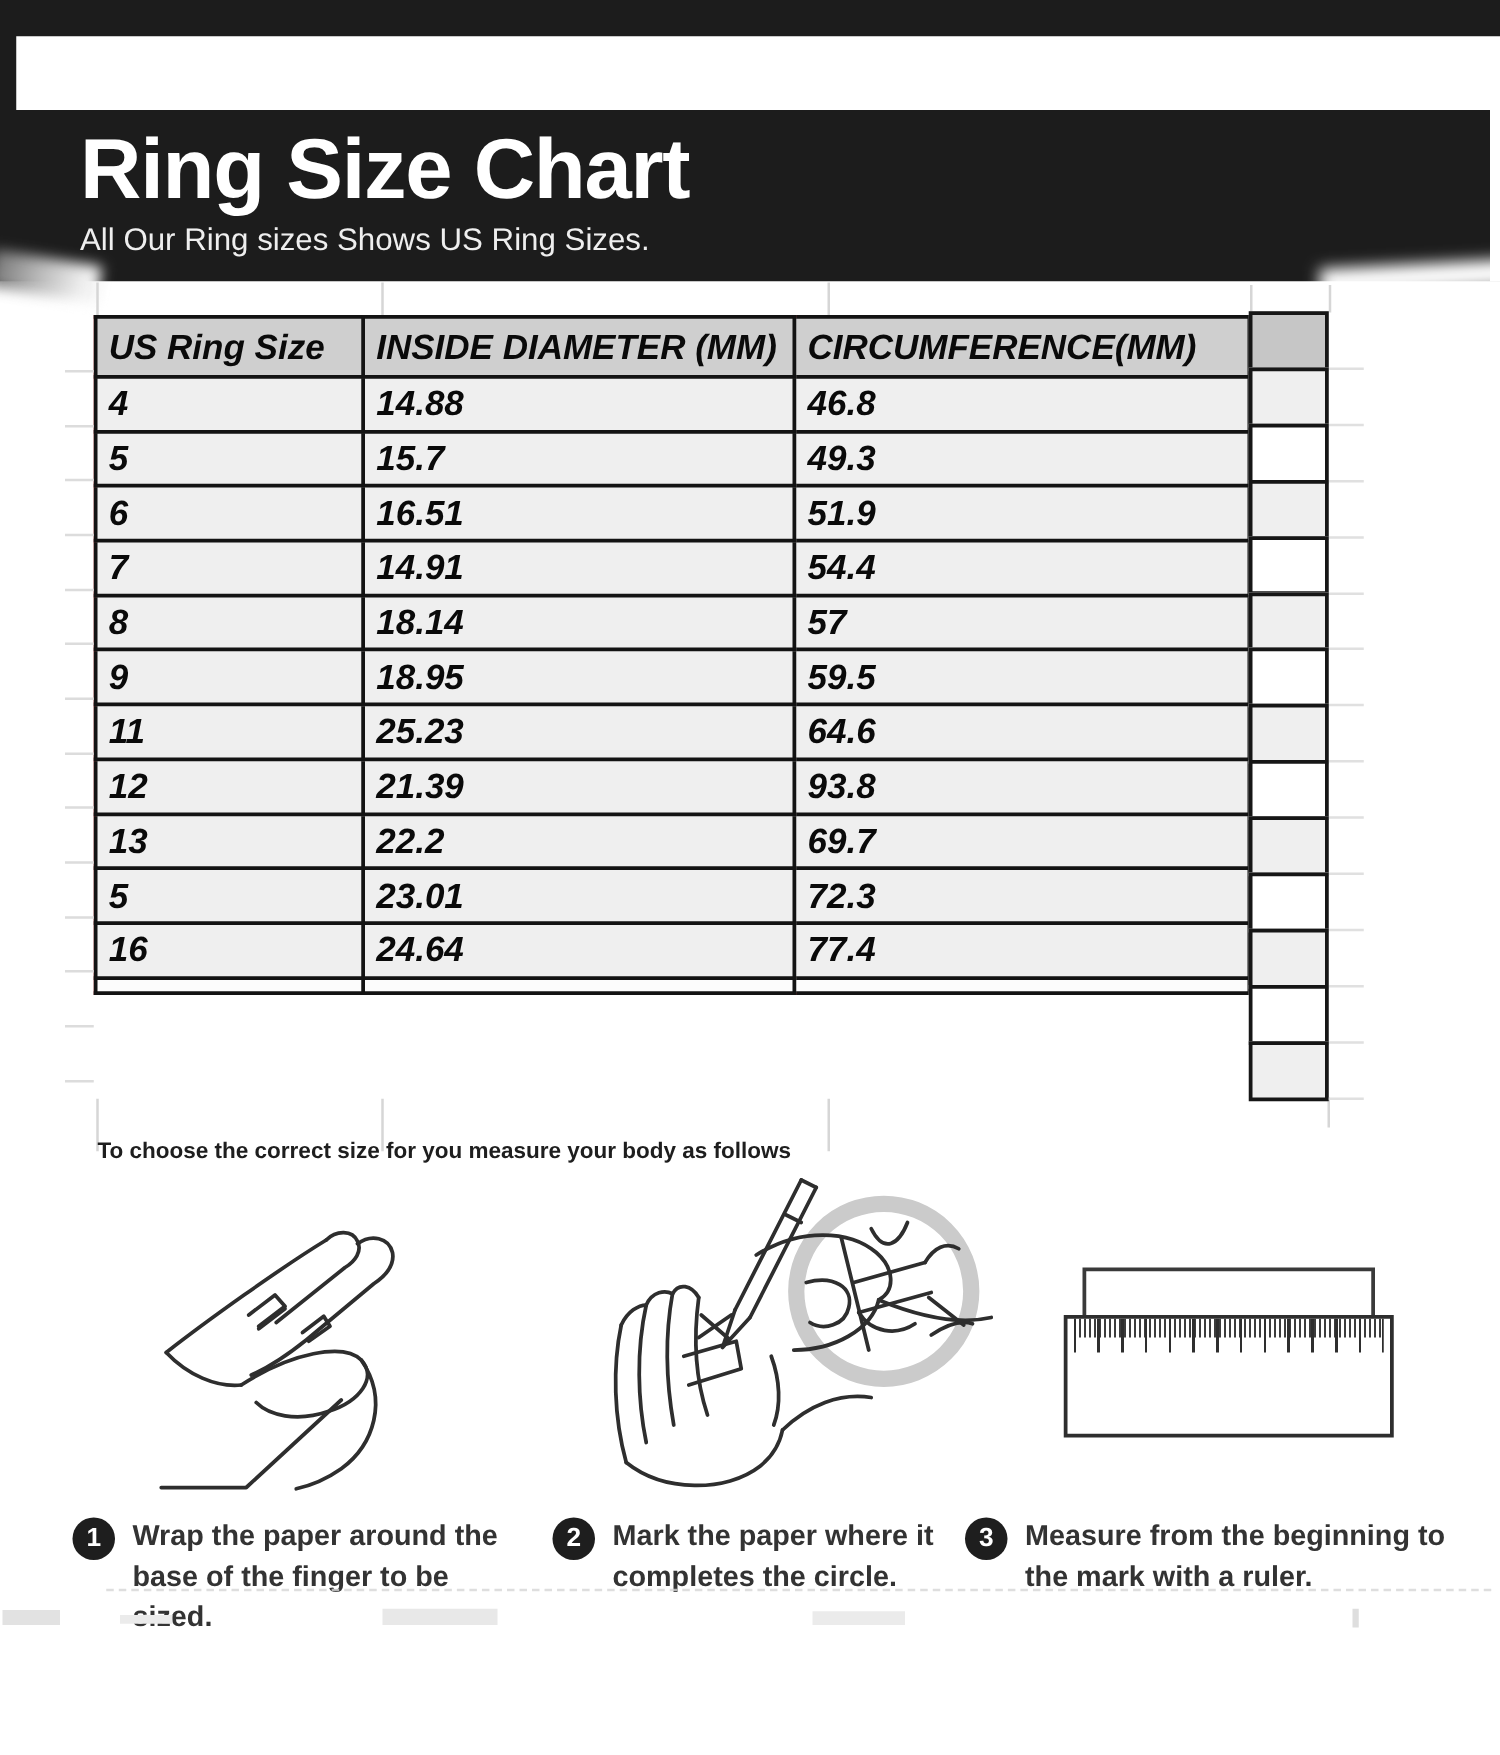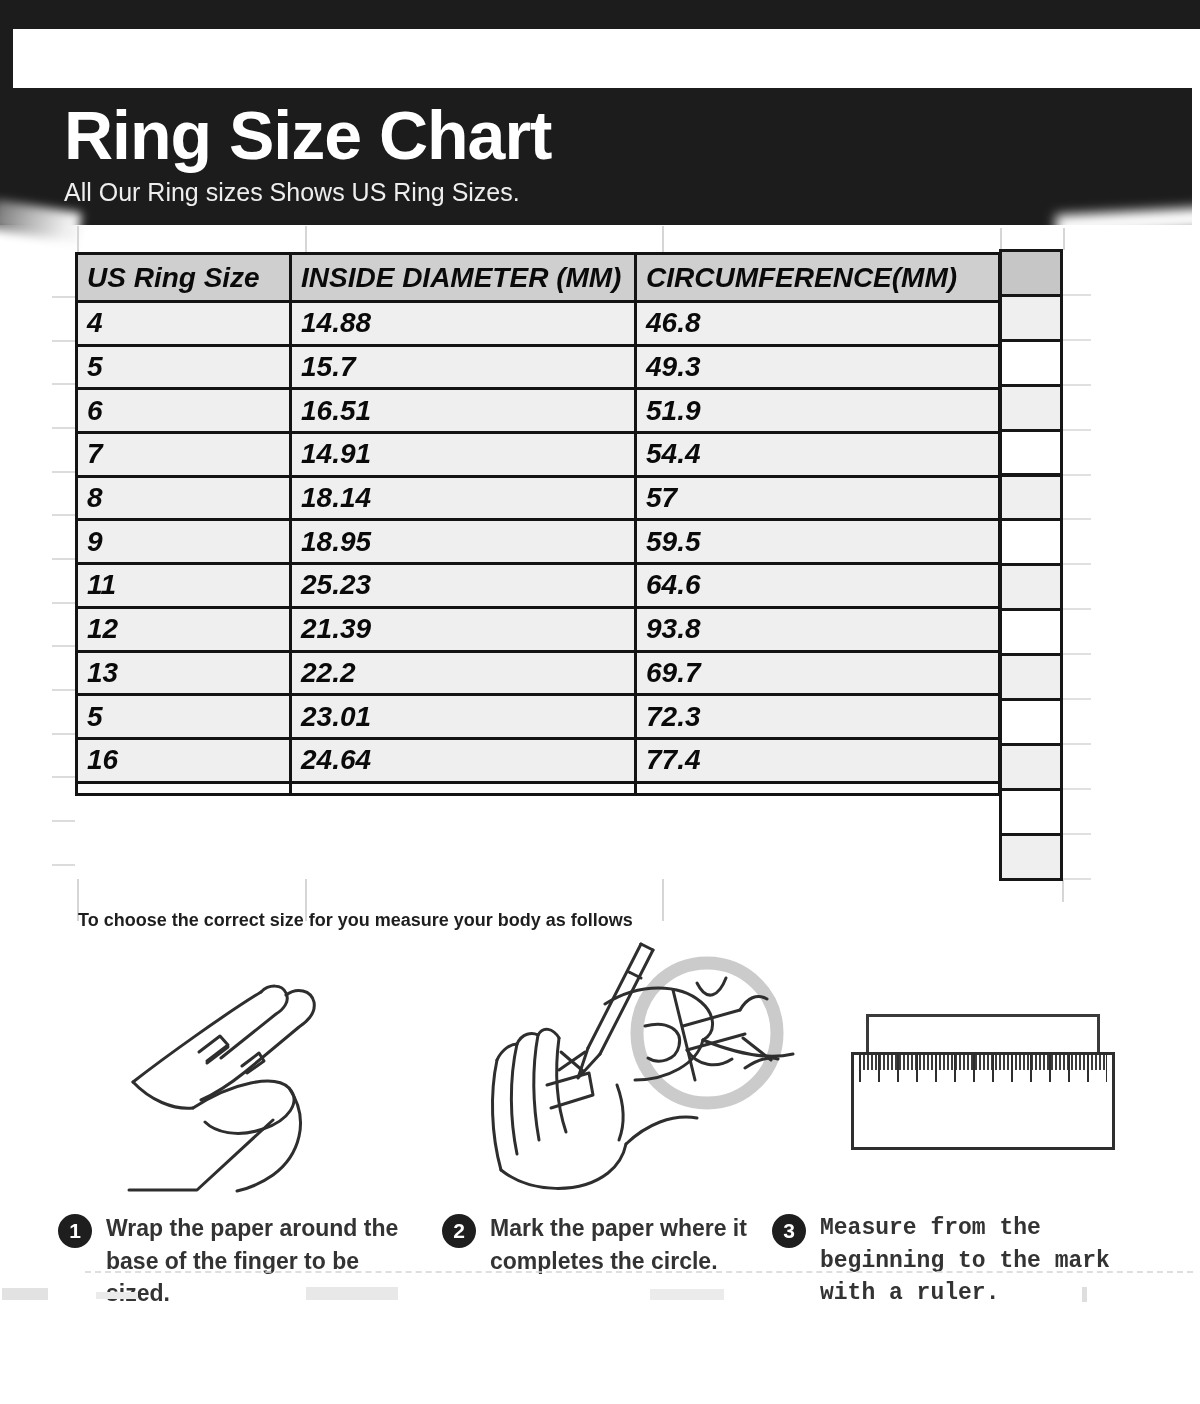--- a/index.html
+++ b/index.html
@@ -211,21 +211,21 @@
   <div class="step" style="left:58px;">
     <div class="badge">1</div>
     <div class="txt" style="width:318px;">Wrap the paper around the base of the finger to be sized.</div>
   </div>
   <div class="step" style="left:442px;">
     <div class="badge">2</div>
     <div class="txt" style="width:268px;">Mark the paper where it completes the circle.</div>
   </div>
   <div class="step" style="left:772px;">
     <div class="badge">3</div>
-    <div class="txt" style="width:345px;font-family:Liberation Mono, monospace;">Measure from the beginning to the mark with a ruler.</div>
+    <div class="txt" style="width:345px;">Measure from the beginning to the mark with a ruler.</div>
   </div>
 
   <div class="dash-line"></div>
   <div class="blotch" style="left:2px;top:1288px;width:46px;height:12px;background:#e2e2e2;"></div>
   <div class="blotch" style="left:96px;top:1292px;width:42px;height:7px;background:#ebebeb;"></div>
   <div class="blotch" style="left:306px;top:1287px;width:92px;height:13px;background:#e8e8e8;"></div>
   <div class="blotch" style="left:650px;top:1289px;width:74px;height:11px;background:#ebebeb;"></div>
   <div class="blotch" style="left:1082px;top:1287px;width:5px;height:15px;background:#dedede;"></div>
 
 <div class="ledger-box" style="top: 249px; height: 47.9px; background: rgb(198, 198, 198);"></div>

